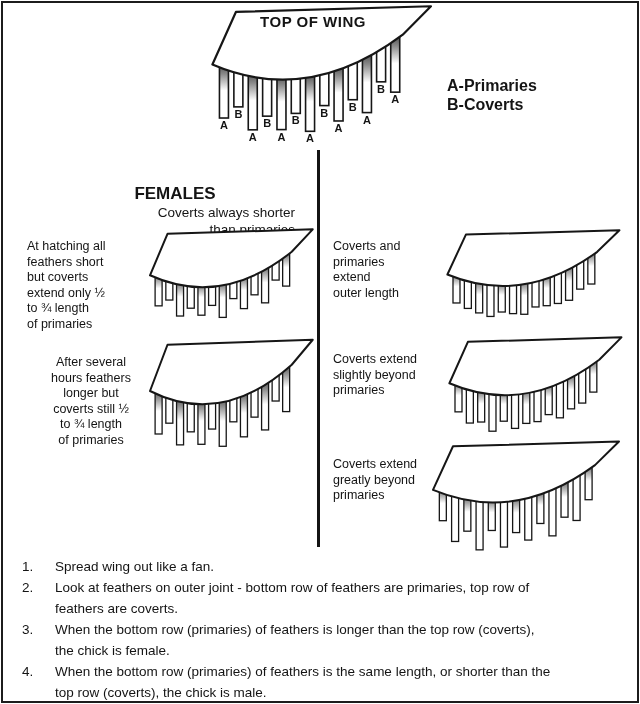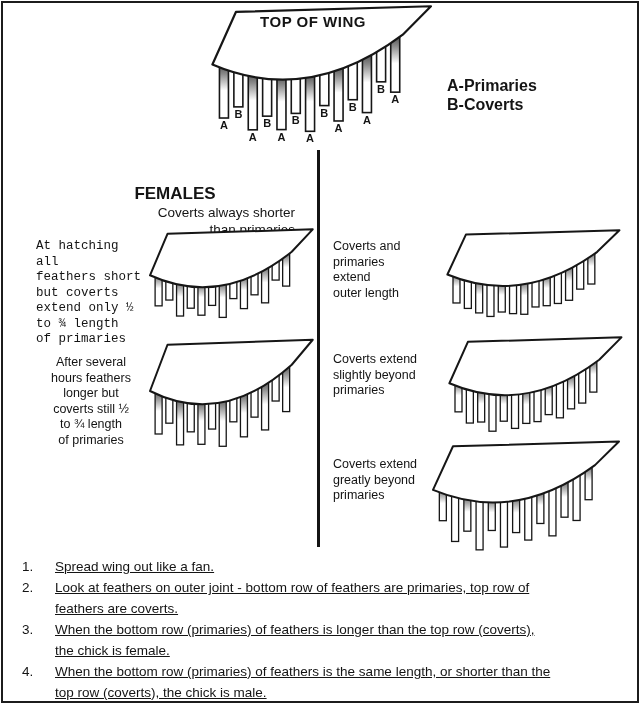--- a/index.html
+++ b/index.html
@@ -11,21 +11,21 @@
   .frame{position:absolute;inset:1px;border:2px solid #1c1c1c;pointer-events:none;}
   .wing-title{font-weight:700;font-size:15px;letter-spacing:0.5px;text-align:center;}
   .legend{font-weight:700;font-size:16px;line-height:19px;white-space:pre-line;}
   .col-title{font-weight:700;font-size:17px;text-align:center;line-height:20px;}
   .col-sub{font-weight:400;font-size:13.5px;text-align:right;line-height:17px;white-space:pre-line;}
   .note{font-size:12.5px;line-height:15.5px;white-space:pre-line;}
   .divider{width:3px;background:#141414;}
   .list{display:flex;flex-direction:column;}
   .item{display:flex;font-size:13.5px;line-height:21px;}
   .num{width:33px;flex:none;}
-  .itext{white-space:pre-line;flex:1;text-decoration:underline;}
+  .itext{white-space:pre-line;flex:1;}
   .wing{position:absolute;}
 </style>
 </head>
 <body>
 
 <div class="page">
   <div class="frame"></div>
 
   <div class="wing" style="left:203px;top:2px;width:235px;height:142px;"><svg viewBox="0 0 235 142" width="235" height="142">
         <defs>
@@ -69,21 +69,21 @@
 B-Coverts</div>
 
   <div class="abs" style="left:55px;top:156px;width:240px;margin-top:28px;">
     <div class="col-title">FEMALES</div>
     <div class="col-sub">Coverts always shorter
 than primaries</div>
   </div>
 
   <div class="abs divider" style="left:317px;top:150px;height:397px;"></div>
 
-  <div class="abs note" style="left:36px;top:239px;width:112px;font-family:Liberation Mono, monospace;">At hatching all
+  <div class="abs note" style="left:27px;top:239px;width:112px;">At hatching all
 feathers short
 but coverts
 extend only ½
 to ¾ length
 of primaries</div>
   <div class="wing" style="left:143px;top:226px;width:175px;height:112px;"><svg viewBox="0 0 175 112" width="175" height="112">
         <defs>
           <linearGradient id="g-female_hatching" x1="0" y1="0" x2="0" y2="1">
             <stop offset="0%" stop-color="#1f1f1f"></stop>
             <stop offset="28%" stop-color="#8a8a8a"></stop>

